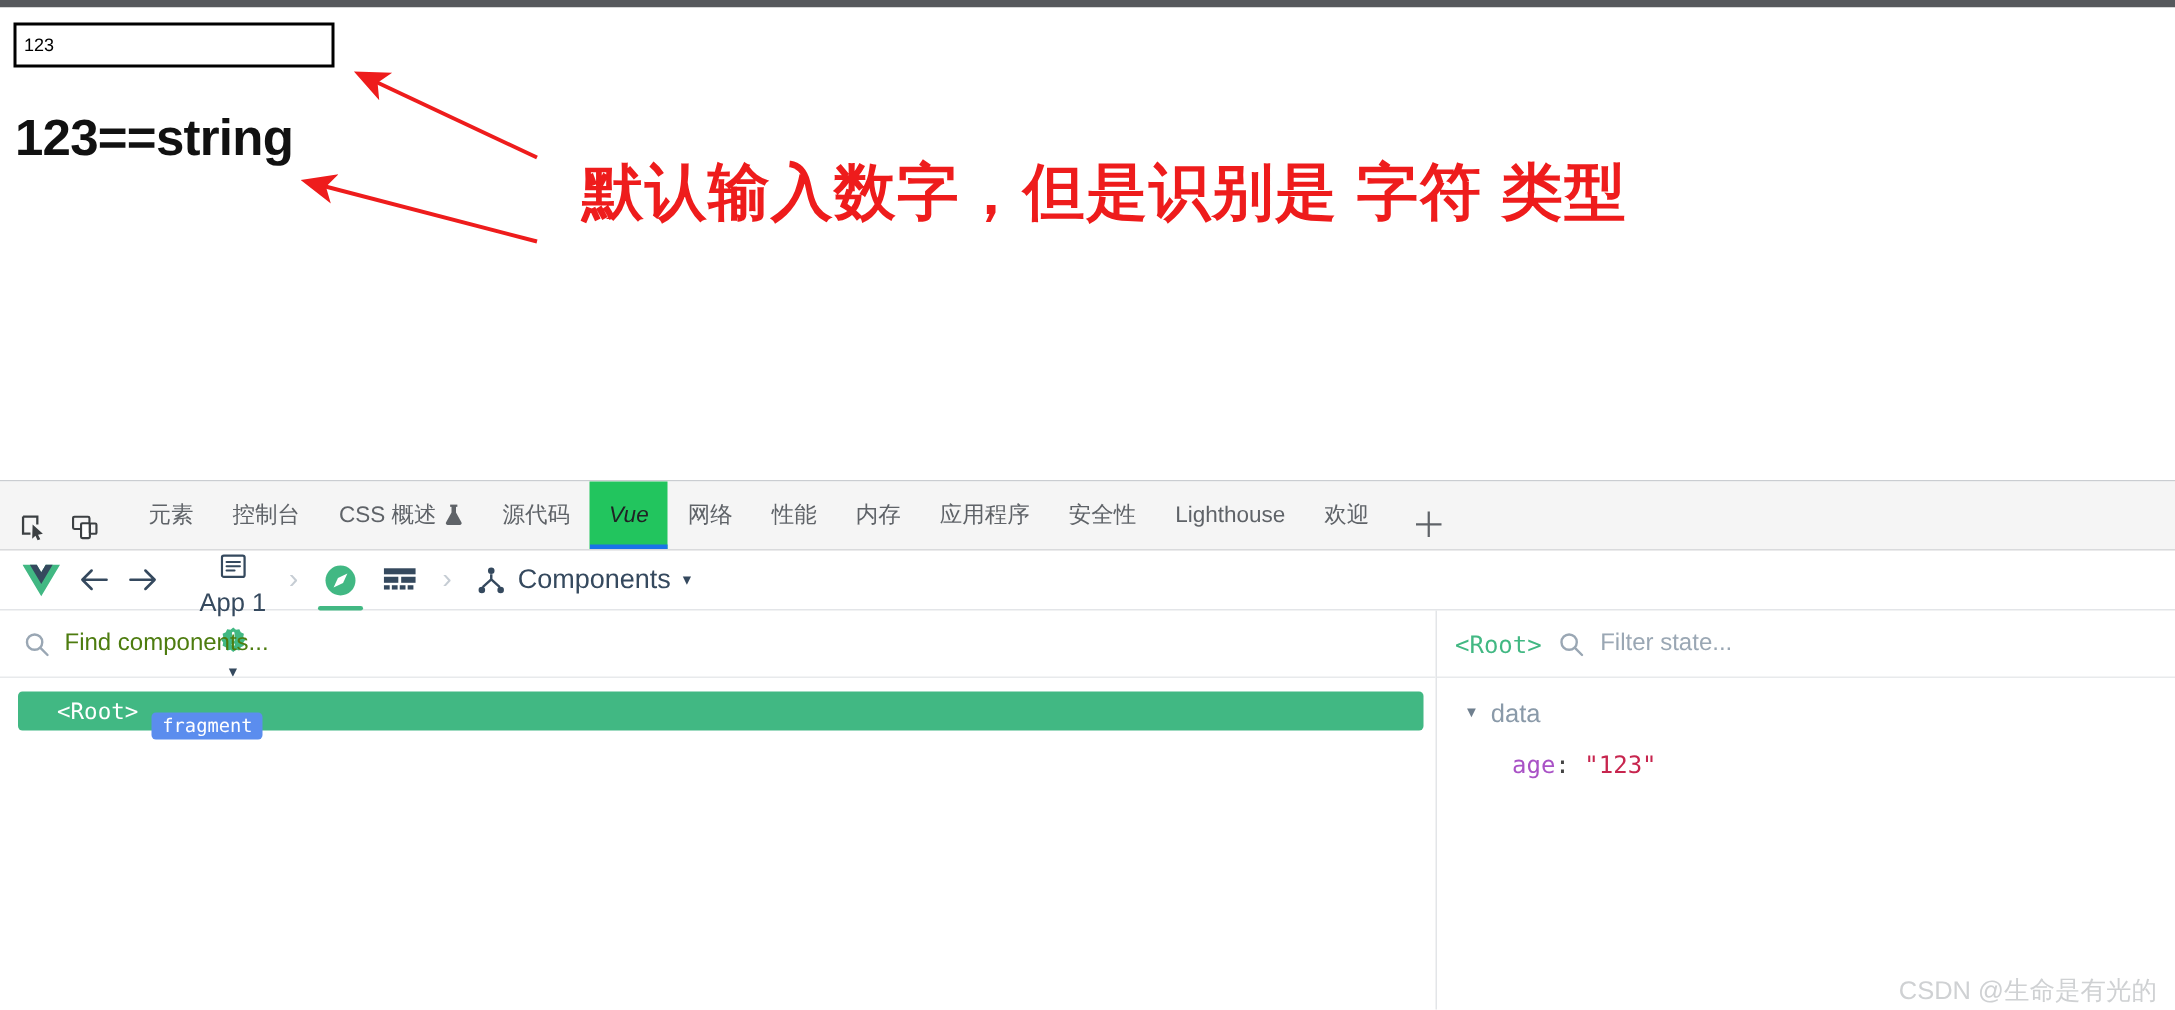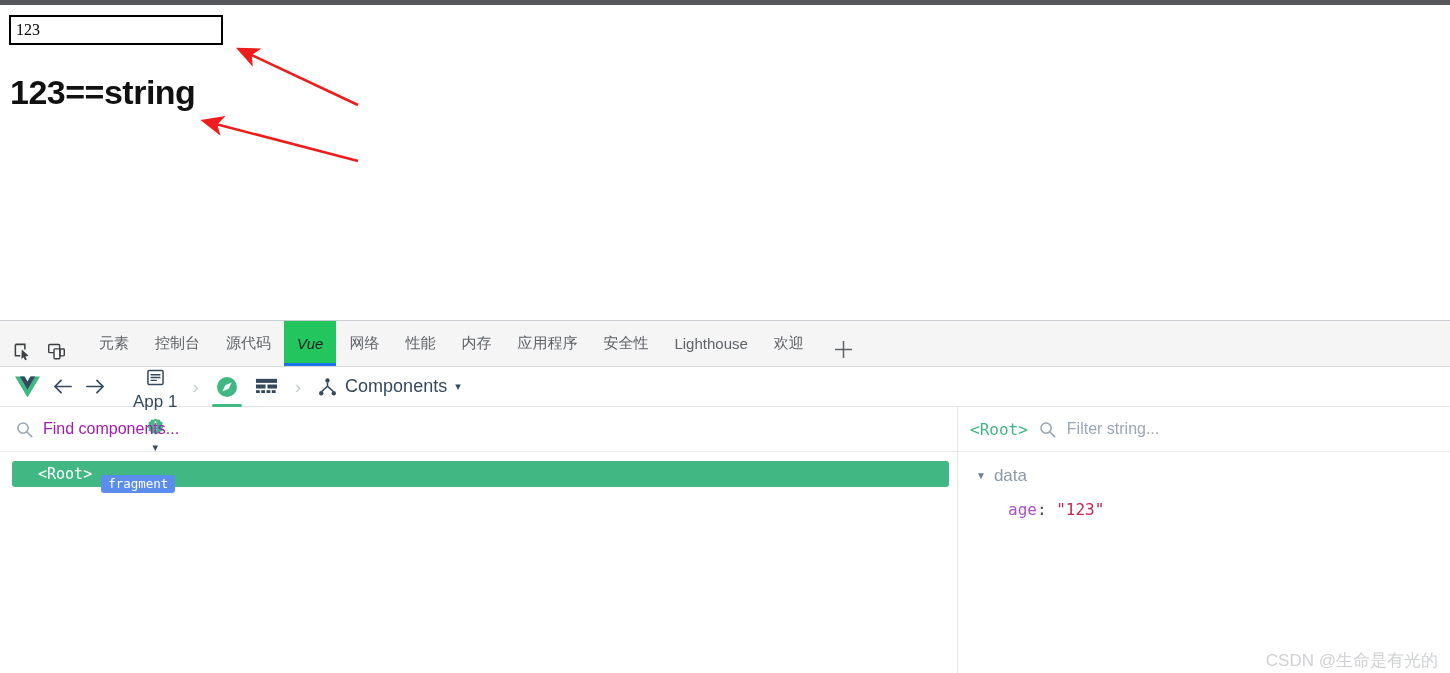--- a/index.html
+++ b/index.html
@@ -23,22 +23,22 @@
   .page-area {
     position: absolute; top: 5px; left: 0; width: 1450px; height: 315px;
     background: #fff; overflow: hidden;
   }
 
   .age-input {
     position: absolute; left: 9px; top: 10px;
     width: 214px; height: 30px;
     border: 2px solid #000;
     background: #fff;
-    font-family: Liberation Serif, serif;
-    font-size: 16px;
+    font-family: Liberation Sans, sans-serif;
+    font-size: 12px;
     color: #000;
     padding: 2px 4px 2px 5px;
     outline: none;
     border-radius: 0;
   }
 
   .eq-text {
     position: absolute; left: 10px; top: 68px;
     font-size: 34px; font-weight: bold; color: #111;
     letter-spacing: -0.5px;
@@ -132,21 +132,21 @@
   .panes { display: flex; height: 273px; }
   .pane-left { width: 958px; border-right: 1px solid #e3e5e8; position: relative; }
   .pane-right { flex: 1; position: relative; }
 
   .search-row {
     display: flex; align-items: center; gap: 10px;
     height: 45px; padding-left: 16px;
     border-bottom: 1px solid #e8eaec;
     color: #9aa7b4; font-size: 16px;
   }
-  .search-row .ph { color: #a21caf; }
+  .search-row .ph { color: #4d7c0f; }
 
   .tree { padding-top: 9px; }
   .tree-node {
     margin: 0 8px 0 12px; height: 26px;
     display: flex; align-items: center; gap: 9px;
     background: #41b883; border-radius: 3px;
     padding-left: 26px; cursor: pointer;
   }
   .node-tag {
     font-family: "DejaVu Sans Mono", monospace;
@@ -198,20 +198,21 @@
 <div id="root">
 
   <div class="browser-edge"></div>
 
   <div class="page-area">
 
     <input class="age-input" type="text" value="123" style="">
 
     <div class="eq-text">123==string</div>
 
+    <div class="annot-text">默认输入数字，但是识别是 字符 类型</div>
 
     <svg class="arrows" viewBox="0 0 1450 320">
       <defs>
         <marker id="ah" markerWidth="9" markerHeight="9" refX="6" refY="4.5" orient="auto">
           <path d="M9,4.5 L0,0.6 L2.3,4.5 L0,8.4 Z" fill="#ee1c1c"></path>
         </marker>
       </defs>
       <line x1="358" y1="100" x2="243" y2="46" stroke="#ee1c1c" stroke-width="2.6" marker-end="url(#ah)"></line>
       <line x1="358" y1="156" x2="208" y2="117" stroke="#ee1c1c" stroke-width="2.6" marker-end="url(#ah)"></line>
     </svg>
@@ -237,20 +238,29 @@
         </svg>
       </div>
 
       <div class="dt-sep"></div>
 
       <div class="dt-tab">
         <span>元素</span>
       </div>
       <div class="dt-tab">
         <span>控制台</span>
+      </div>
+      <div class="dt-tab">
+        <span>CSS 概述</span>
+        <span>
+          <svg width="13" height="15" viewBox="0 0 13 15" style="display:block">
+            <path d="M5 1 h3 v4.6 l3.6 6.6 a1.2 1.2 0 0 1 -1.05 1.8 H2.45 a1.2 1.2 0 0 1 -1.05 -1.8 L5 5.6 Z" fill="#5f6368"></path>
+            <rect x="4.1" y="0.4" width="4.8" height="1.5" fill="#5f6368"></rect>
+          </svg>
+        </span>
       </div>
       <div class="dt-tab">
         <span>源代码</span>
       </div>
       <div class="dt-tab active">
         <span>Vue</span>
       </div>
       <div class="dt-tab">
         <span>网络</span>
       </div>
@@ -383,21 +393,21 @@
       <div class="pane-right">
 
         <div class="state-head">
           <span class="state-root">&lt;Root&gt;</span>
           <span>
             <svg width="17" height="17" viewBox="0 0 18 18" style="display:block">
               <circle cx="7.5" cy="7.5" r="5.4" fill="none" stroke="#9aa7b4" stroke-width="1.7"></circle>
               <path d="M11.6 11.6 L16.6 16.6" stroke="#9aa7b4" stroke-width="1.7" stroke-linecap="round"></path>
             </svg>
           </span>
-          <span class="state-ph">Filter string...</span>
+          <span class="state-ph">Filter state...</span>
         </div>
 
         <div class="state-body">
           <div class="state-group">
             <span class="tri">▼</span>
             <span>data</span>
           </div>
           <div class="state-prop">
             <span class="prop-key">age</span><span class="prop-colon">:</span>
             <span class="prop-val">"123"</span>

